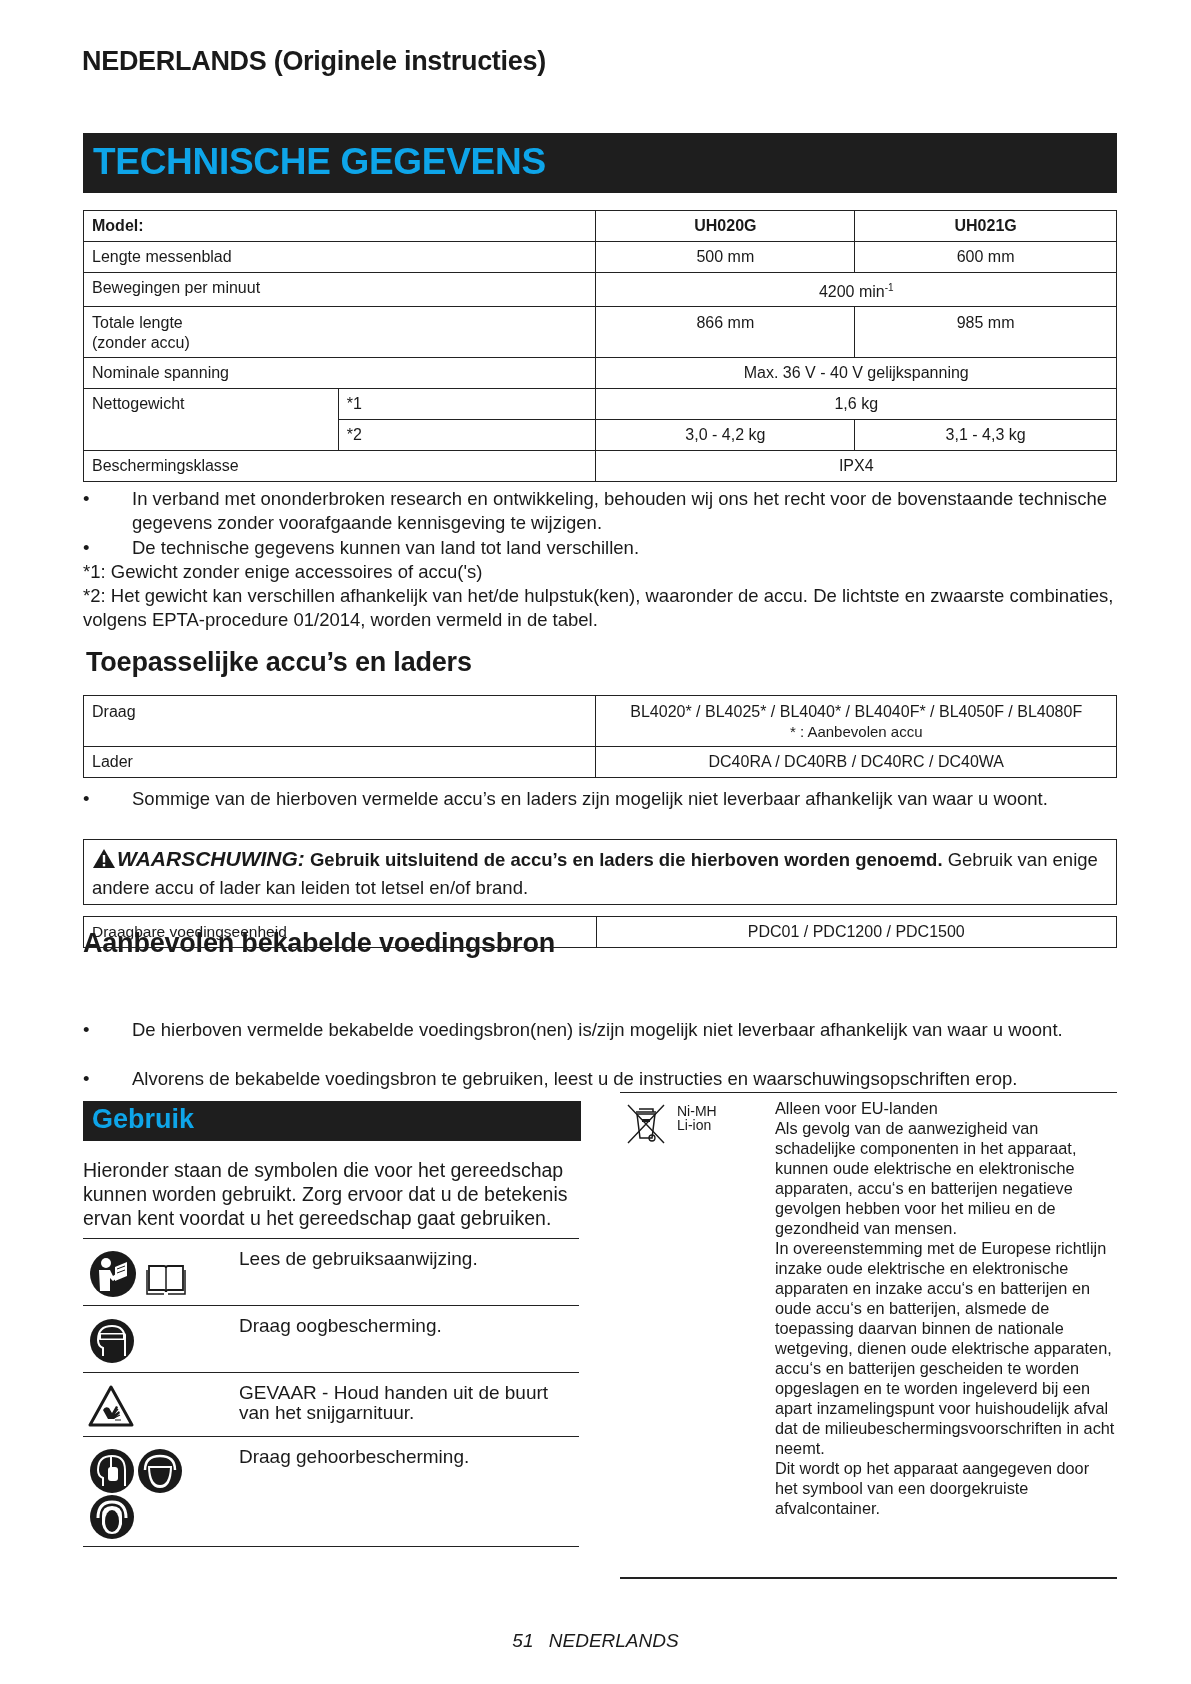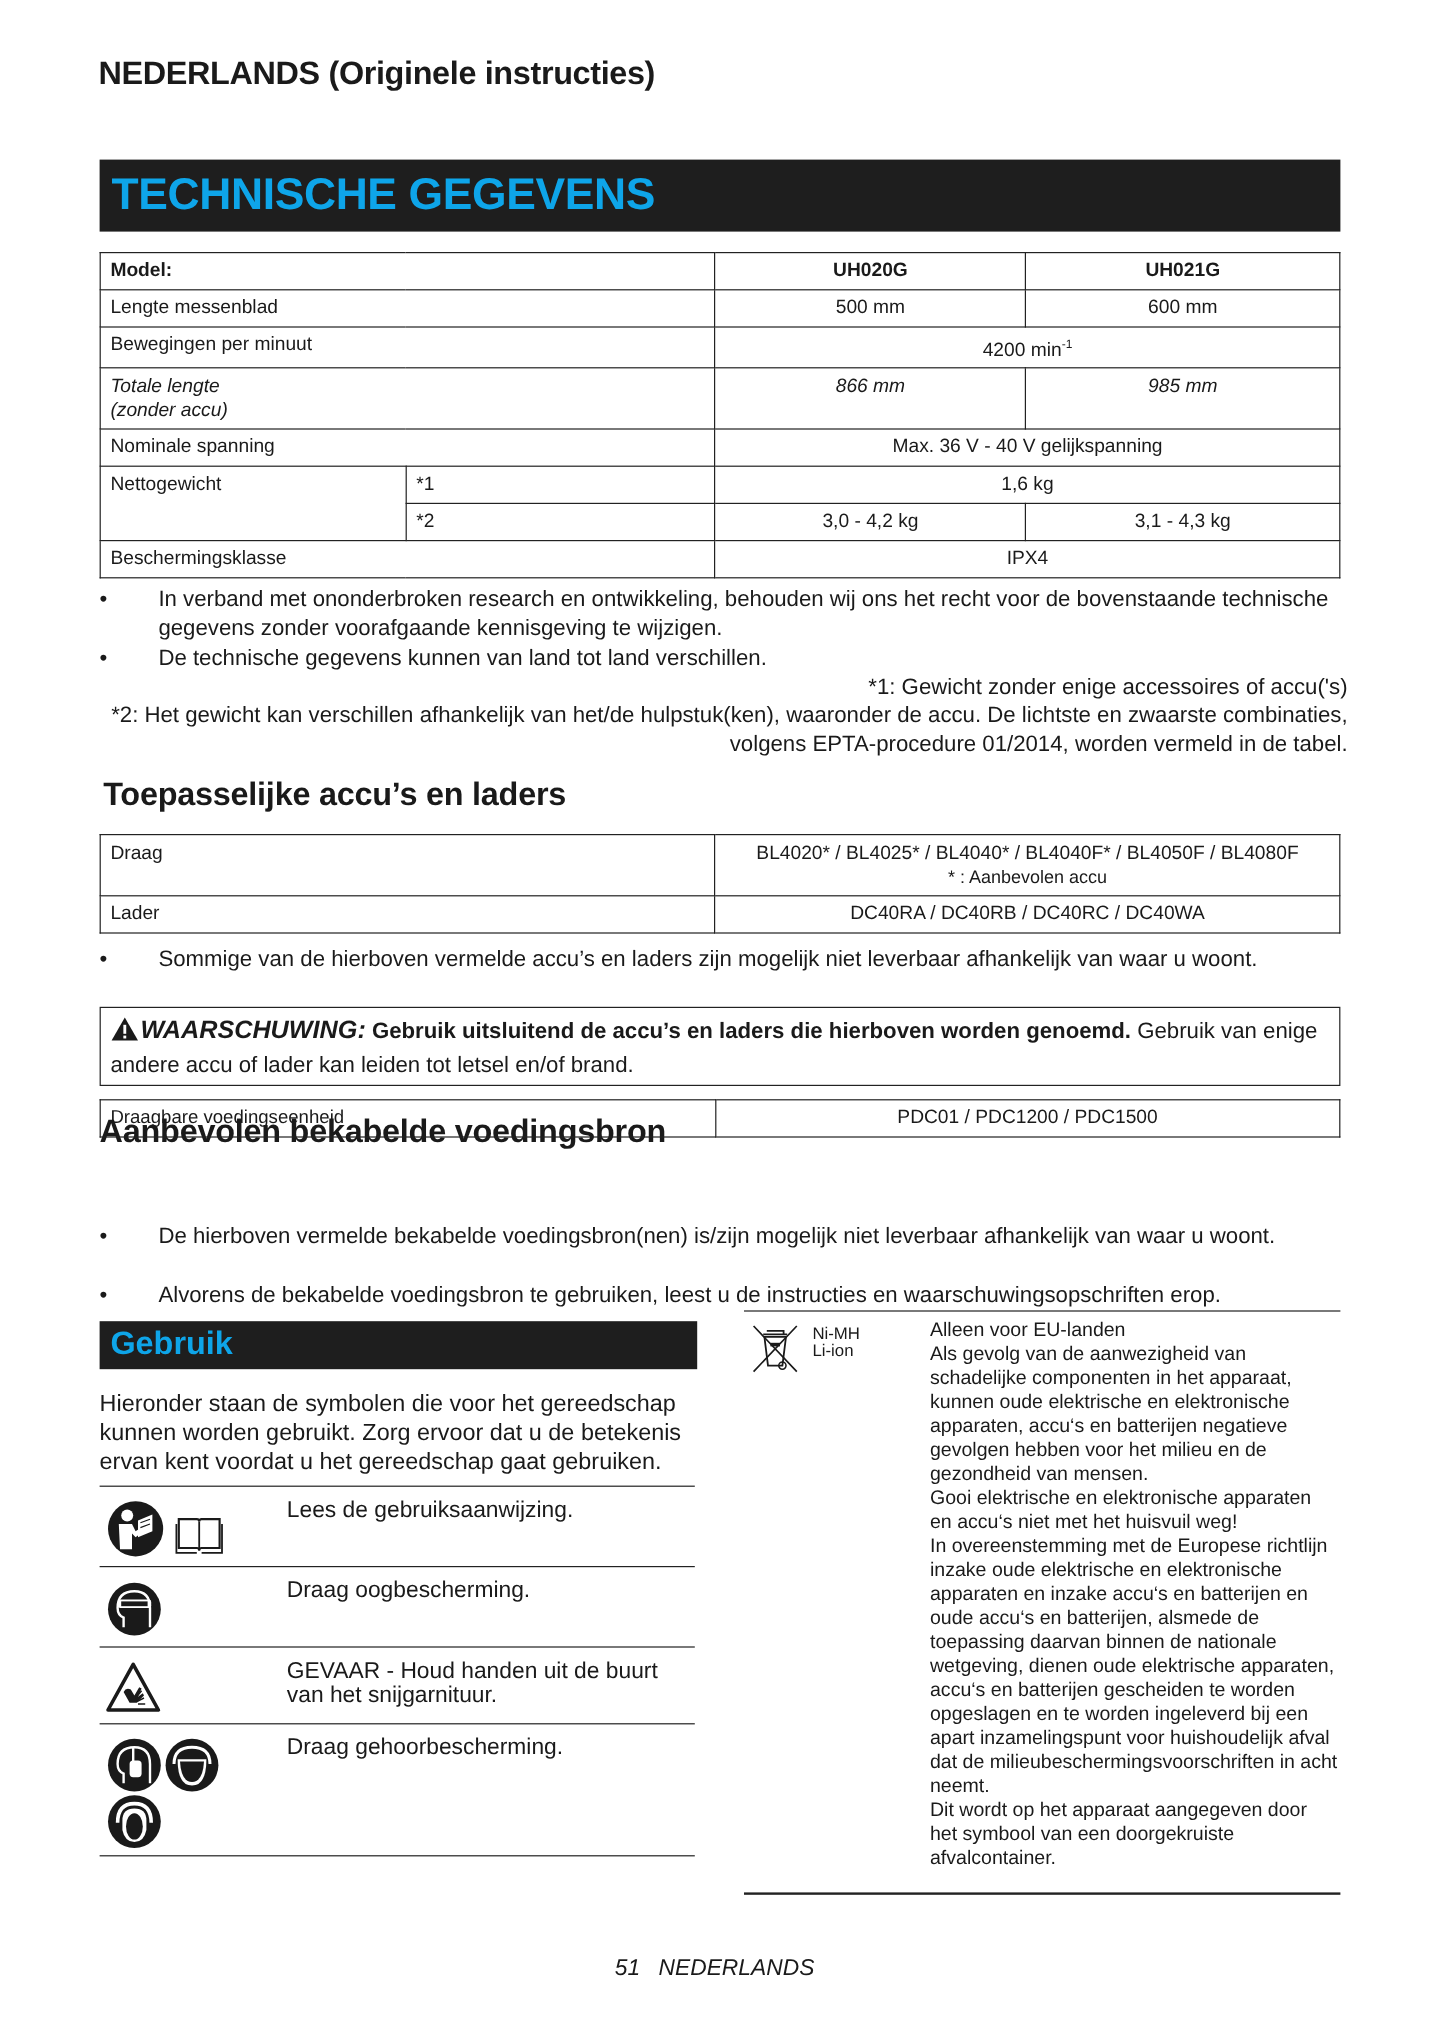--- a/index.html
+++ b/index.html
@@ -9,29 +9,29 @@
   .lang-header { position: absolute; left: 82px; top: 46px; font-size: 27px; font-weight: bold; letter-spacing: -0.3px; }
 
   .section-bar { position: absolute; background: #1e1e1e; color: #0ea5e9; font-weight: bold; }
   .bar-tech { left: 83px; top: 133px; width: 1034px; height: 60px; font-size: 37px; padding: 8px 0 0 10px; letter-spacing: -0.3px; }
   .bar-sym { left: 83px; top: 1101px; width: 498px; height: 40px; font-size: 27px; padding: 3px 0 0 9px; }
 
   table.spec { position: absolute; border-collapse: collapse; font-size: 16px; }
   table.spec td { border: 1.5px solid #222; padding: 0 8px; vertical-align: top; height: 31px; line-height: 29px; }
   table.spec td.c { text-align: center; }
   table.spec td.b { font-weight: bold; }
-  table.spec tr.tall td { height: 51px; line-height: 20px; padding-top: 6px; font-style: italic; }
+  table.spec tr.tall td { height: 51px; line-height: 20px; padding-top: 6px; }
 
   #tbl-tech { left: 83px; top: 210px; width: 1034px; }
   #tbl-acc { left: 83px; top: 695px; width: 1034px; }
   #tbl-acc td { height: 31px; }
   #tbl-acc tr.two td { height: 51px; line-height: 20px; padding-top: 6px; }
   #tbl-pwr { left: 83px; top: 916px; width: 1034px; }
 
-  .para { position: absolute; font-size: 18.5px; line-height: 24px; text-align: right; }
+  .para { position: absolute; font-size: 18.5px; line-height: 24px; }
   .bullet { position: absolute; font-size: 18.5px; line-height: 24px; padding-left: 49px; }
   .bullet .dot { position: absolute; left: 0; top: 0; }
 
   .h2 { position: absolute; font-size: 27px; font-weight: bold; letter-spacing: -0.2px; }
 
   .warn-box { position: absolute; left: 83px; top: 839px; width: 1034px; height: 66px; border: 1.5px solid #222; padding: 6px 8px; font-size: 18.5px; line-height: 25px; }
   .warn-box .wtitle { font-style: italic; font-weight: bold; font-size: 21px; }
   .warn-box .wbold { font-weight: bold; }
   .warn-icon { display: inline-block; vertical-align: -3px; margin-right: 1px; }
 
@@ -234,20 +234,19 @@
         <path d="M12 12 l3 24 h12 l3 -24 z" fill="none" stroke="#1a1a1a" stroke-width="1.5"></path>
         <rect x="17" y="17" width="8" height="3" fill="#1a1a1a"></rect>
         <circle cx="27" cy="36" r="3" fill="none" stroke="#1a1a1a" stroke-width="1.3"></circle>
         <path d="M3 3 L39 41 M39 3 L3 41" stroke="#1a1a1a" stroke-width="1.4"></path>
       </svg>
   </div>
   <div class="chem"><span>Ni-MH</span><br><span>Li-ion</span></div>
   <div class="body">
     <div>Alleen voor EU-landen</div>
     <div>Als gevolg van de aanwezigheid van schadelijke componenten in het apparaat, kunnen oude elektrische en elektronische apparaten, accu‘s en batterijen negatieve gevolgen hebben voor het milieu en de gezondheid van mensen.</div>
-    <div>Gooi elektrische en elektronische apparaten en accu‘s niet met het huisvuil weg!</div>
     <div>In overeenstemming met de Europese richtlijn inzake oude elektrische en elektronische apparaten en inzake accu‘s en batterijen en oude accu‘s en batterijen, alsmede de toepassing daarvan binnen de nationale wetgeving, dienen oude elektrische apparaten, accu‘s en batterijen gescheiden te worden opgeslagen en te worden ingeleverd bij een apart inzamelingspunt voor huishoudelijk afval dat de milieubeschermingsvoorschriften in acht neemt.</div>
     <div>Dit wordt op het apparaat aangegeven door het symbool van een doorgekruiste afvalcontainer.</div>
   </div>
 </div>
 <div class="weee-bot"></div>
 
 <div class="footer"><span>51</span> <span>NEDERLANDS</span></div>
 
 </body></html>

